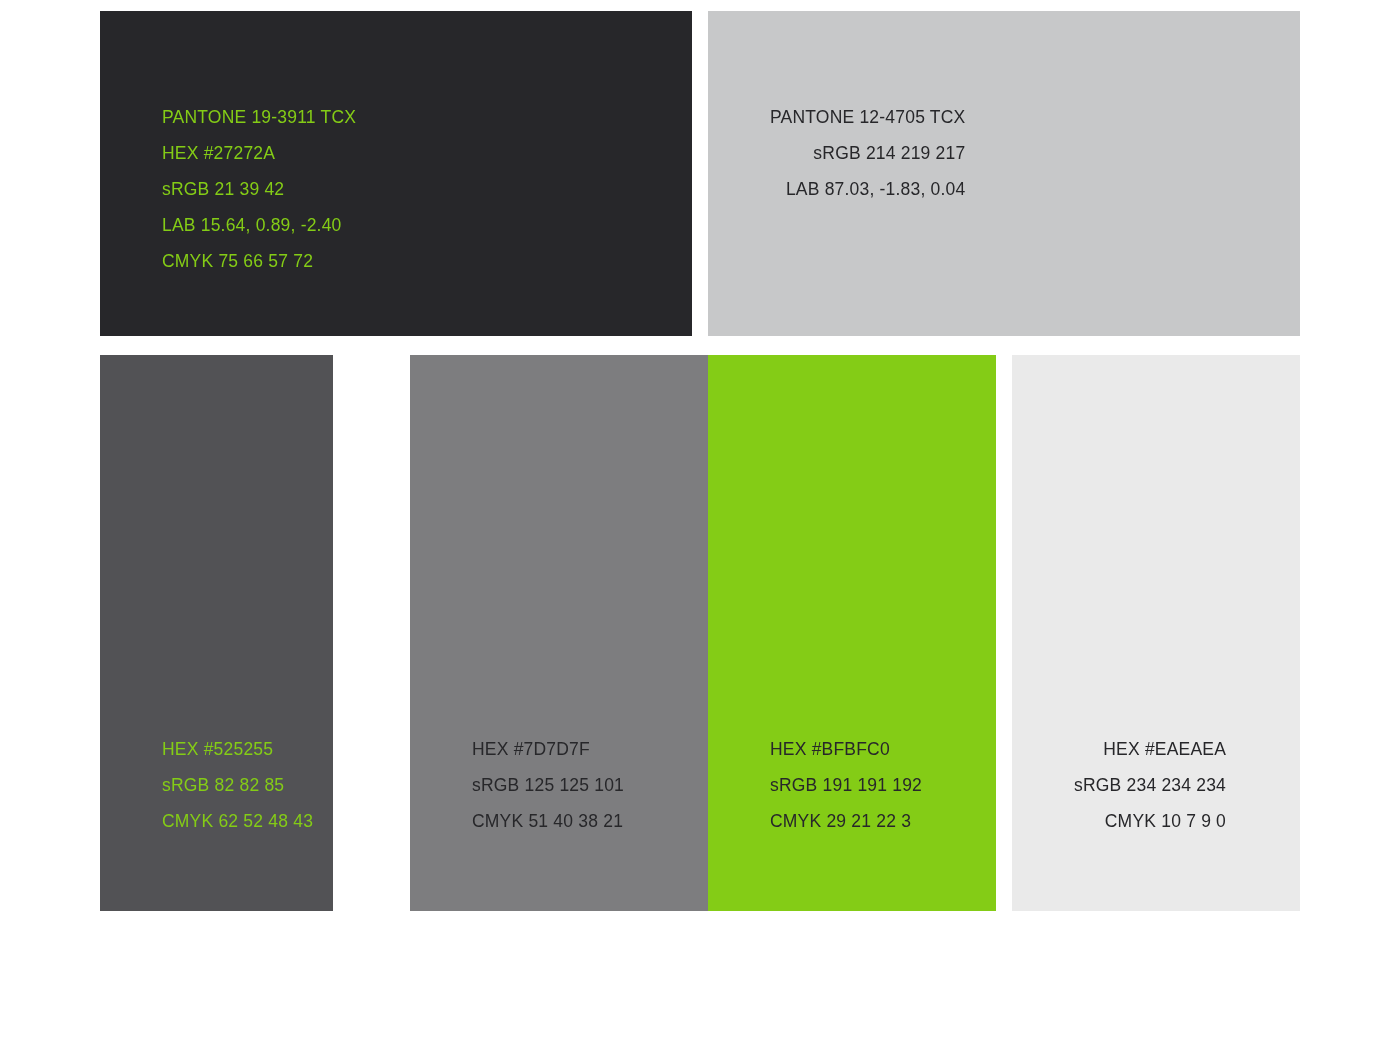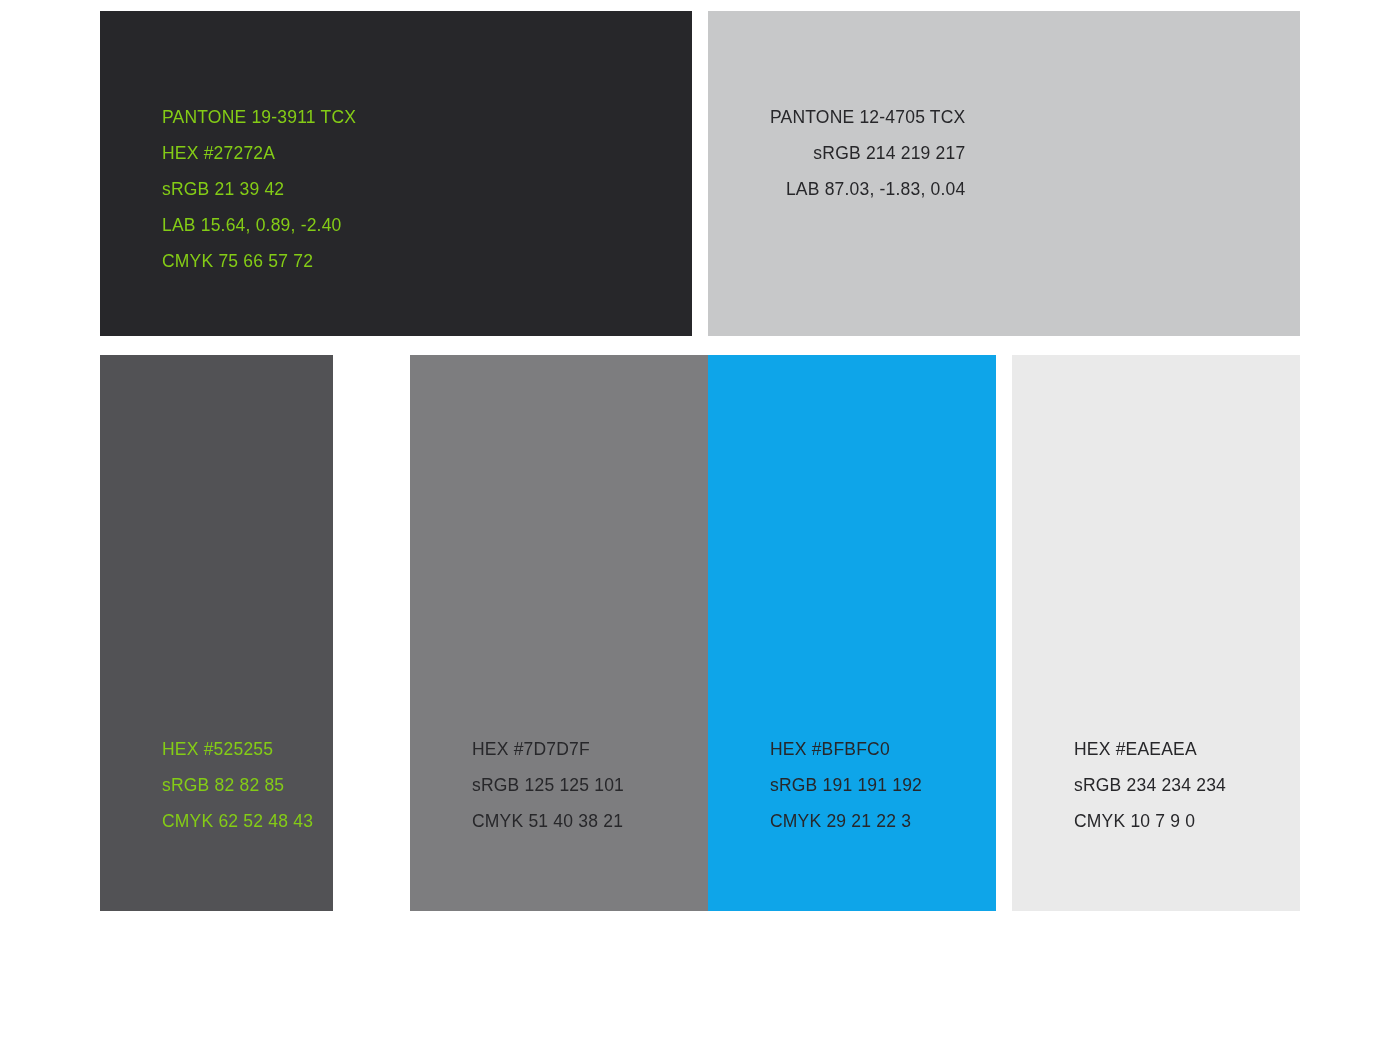--- a/index.html
+++ b/index.html
@@ -51,21 +51,21 @@
   }
   .text-light .spec-line { color: #84cc16; }
   .text-dark  .spec-line { color: #27272A; }
 
   
   .sw-0 { left: 100px;  top: 11px;  width: 592px; height: 325px; }
   .sw-1 { left: 708px;  top: 11px;  width: 592px; height: 325px; }
   .sw-2 { left: 100px;  top: 355px; width: 233px; height: 556px; }
   .sw-3 { left: 388px;  top: 355px; width: 347px; height: 556px; margin-left: 22px; }
   .sw-4 { left: 708px;  top: 355px; width: 288px; height: 556px; }
-  .sw-5 { left: 1012px; top: 355px; width: 288px; height: 556px; }
+  .sw-5 { left: 1012px; top: 355px; width: 288px; height: 556px; text-align: right; }
 </style>
 </head>
 <body>
 
 <div class="palette">
     <div class="swatch sw-0 top text-light" style="background: rgb(39, 39, 42);">
       <ul class="swatch-spec">
         <li class="spec-line">PANTONE 19-3911 TCX</li>
         <li class="spec-line">HEX  #27272A</li>
         <li class="spec-line">sRGB  21 39 42</li>
@@ -87,21 +87,21 @@
         <li class="spec-line">CMYK  62 52 48 43</li>
       </ul>
     </div>
     <div class="swatch sw-3 bottom text-dark" style="background: rgb(125, 125, 127);">
       <ul class="swatch-spec">
         <li class="spec-line">HEX  #7D7D7F</li>
         <li class="spec-line">sRGB  125 125 101</li>
         <li class="spec-line">CMYK  51 40 38 21</li>
       </ul>
     </div>
-    <div class="swatch sw-4 bottom text-dark" style="background: #0ea5e9; padding-left: 40px;">
+    <div class="swatch sw-4 bottom text-dark" style="background: #84cc16; padding-left: 40px;">
       <ul class="swatch-spec">
         <li class="spec-line">HEX  #BFBFC0</li>
         <li class="spec-line">sRGB  191 191 192</li>
         <li class="spec-line">CMYK  29 21 22 3</li>
       </ul>
     </div>
     <div class="swatch sw-5 bottom text-dark" style="background: rgb(234, 234, 234);">
       <ul class="swatch-spec">
         <li class="spec-line">HEX  #EAEAEA</li>
         <li class="spec-line">sRGB  234 234 234</li>

